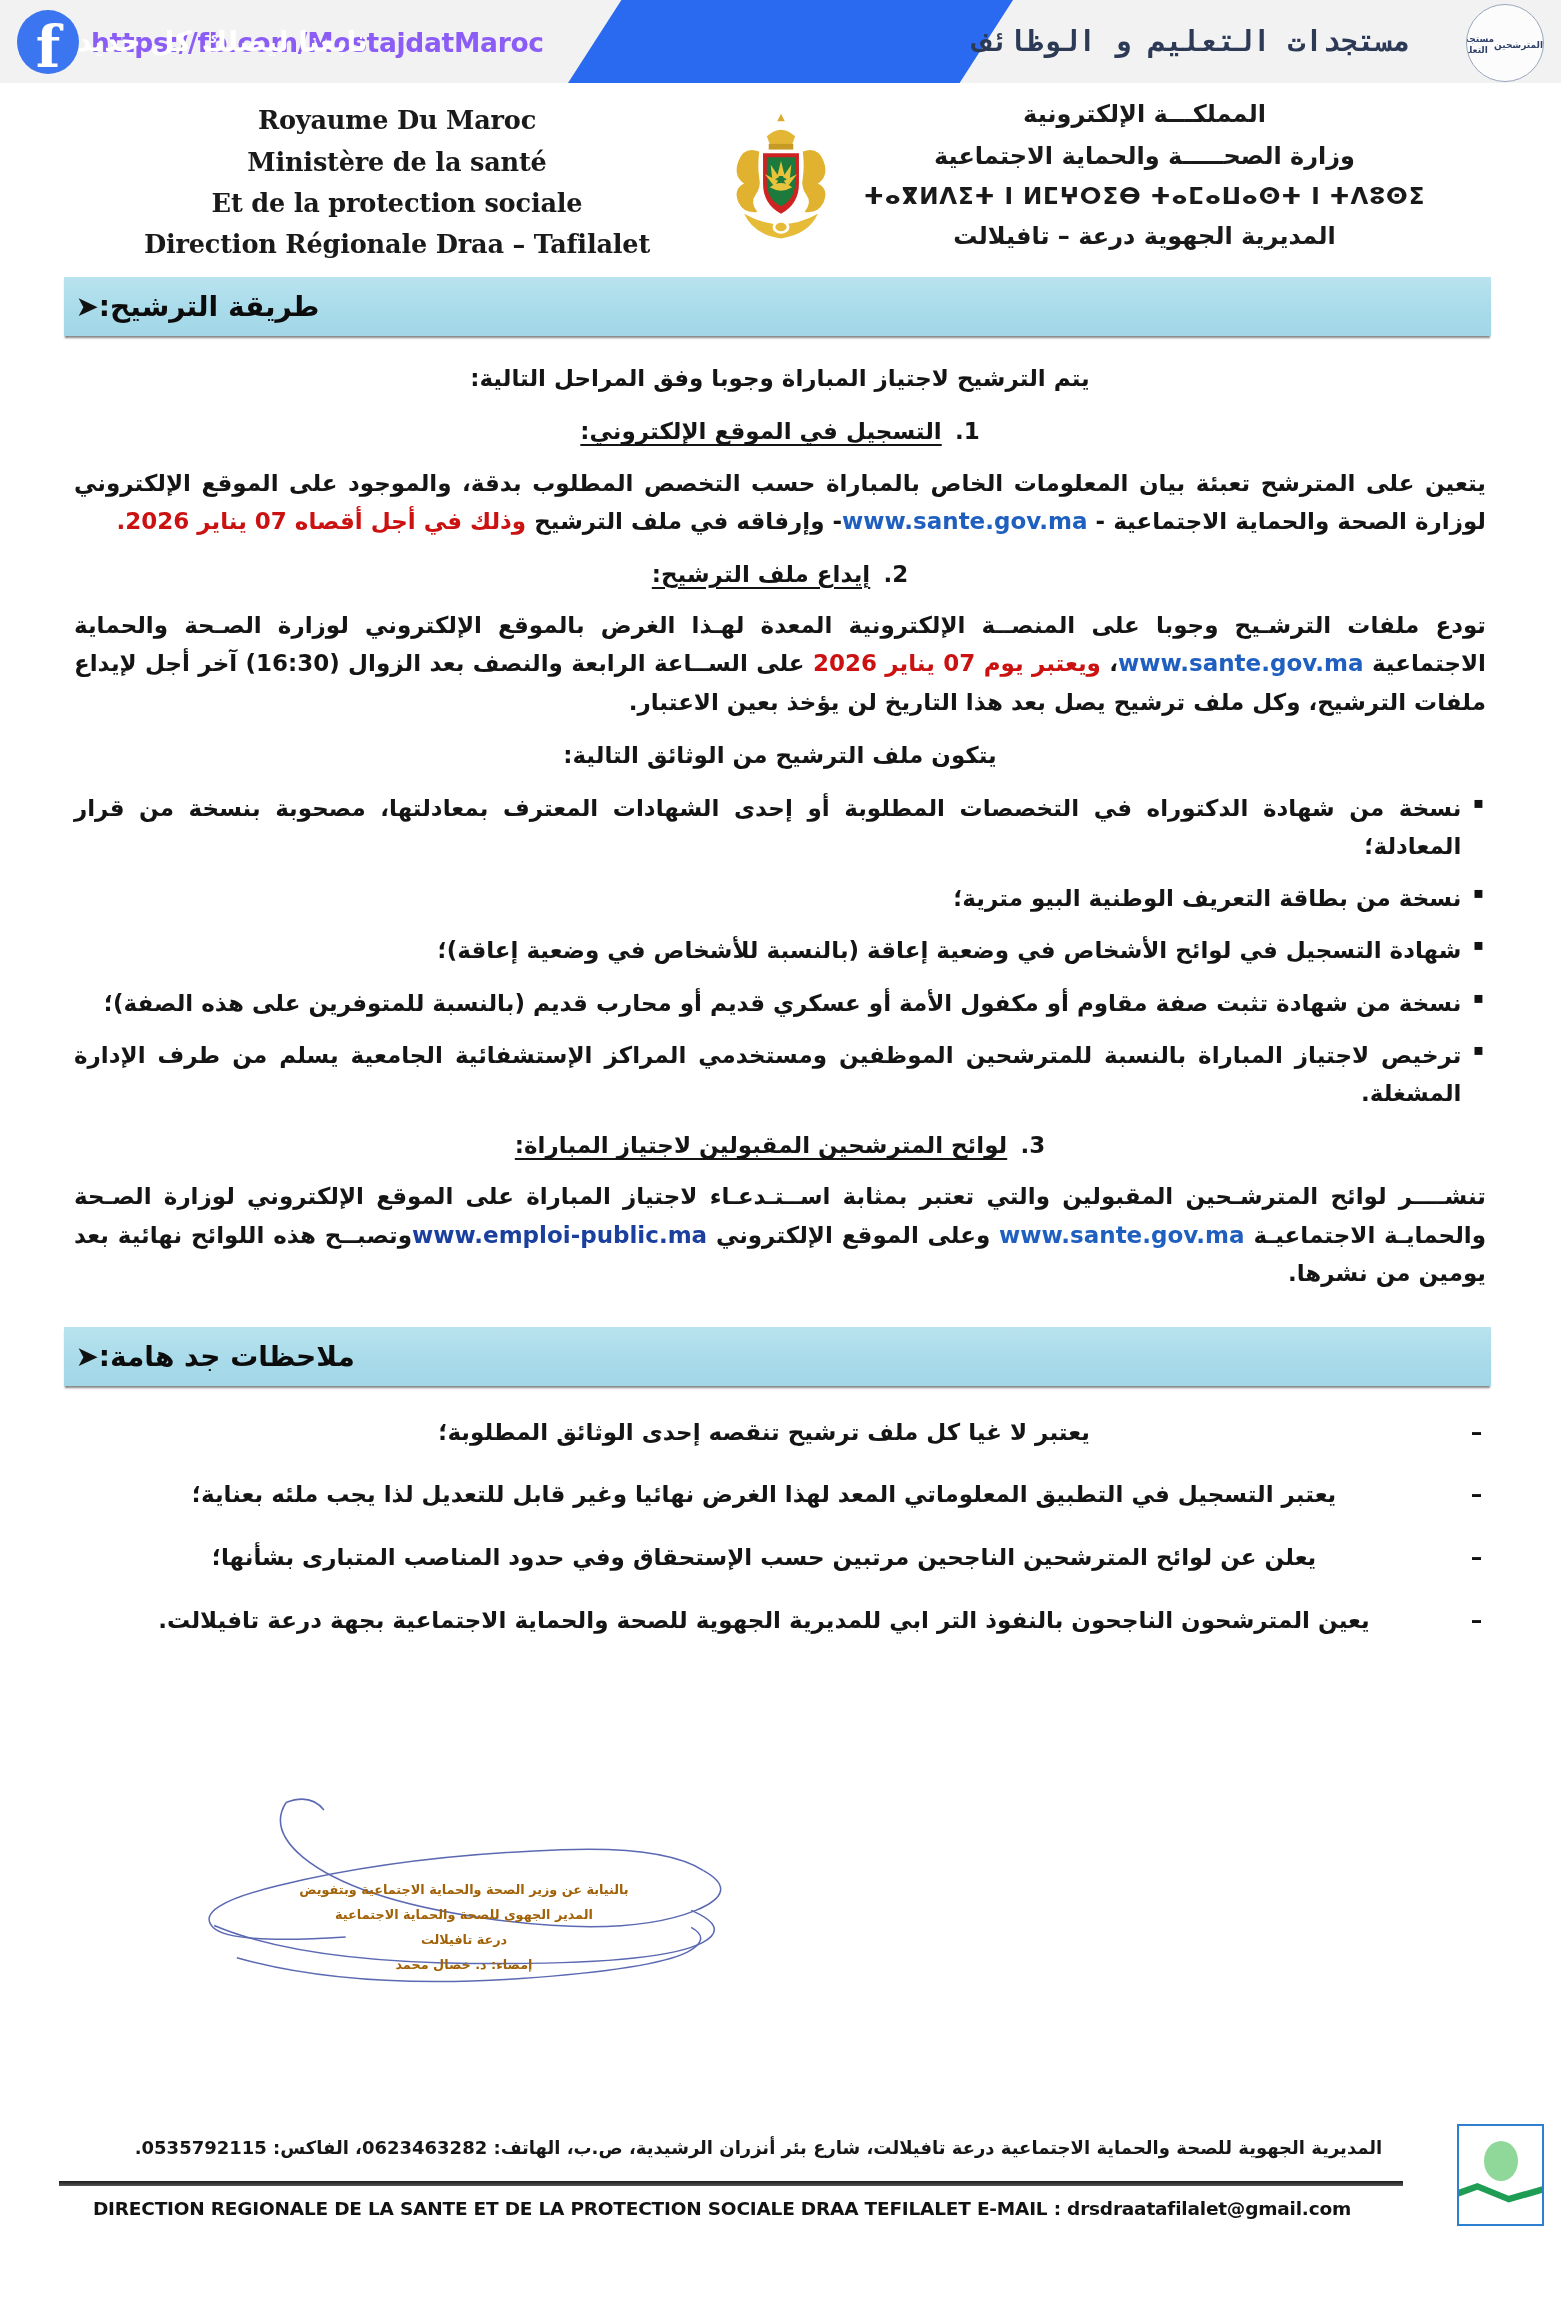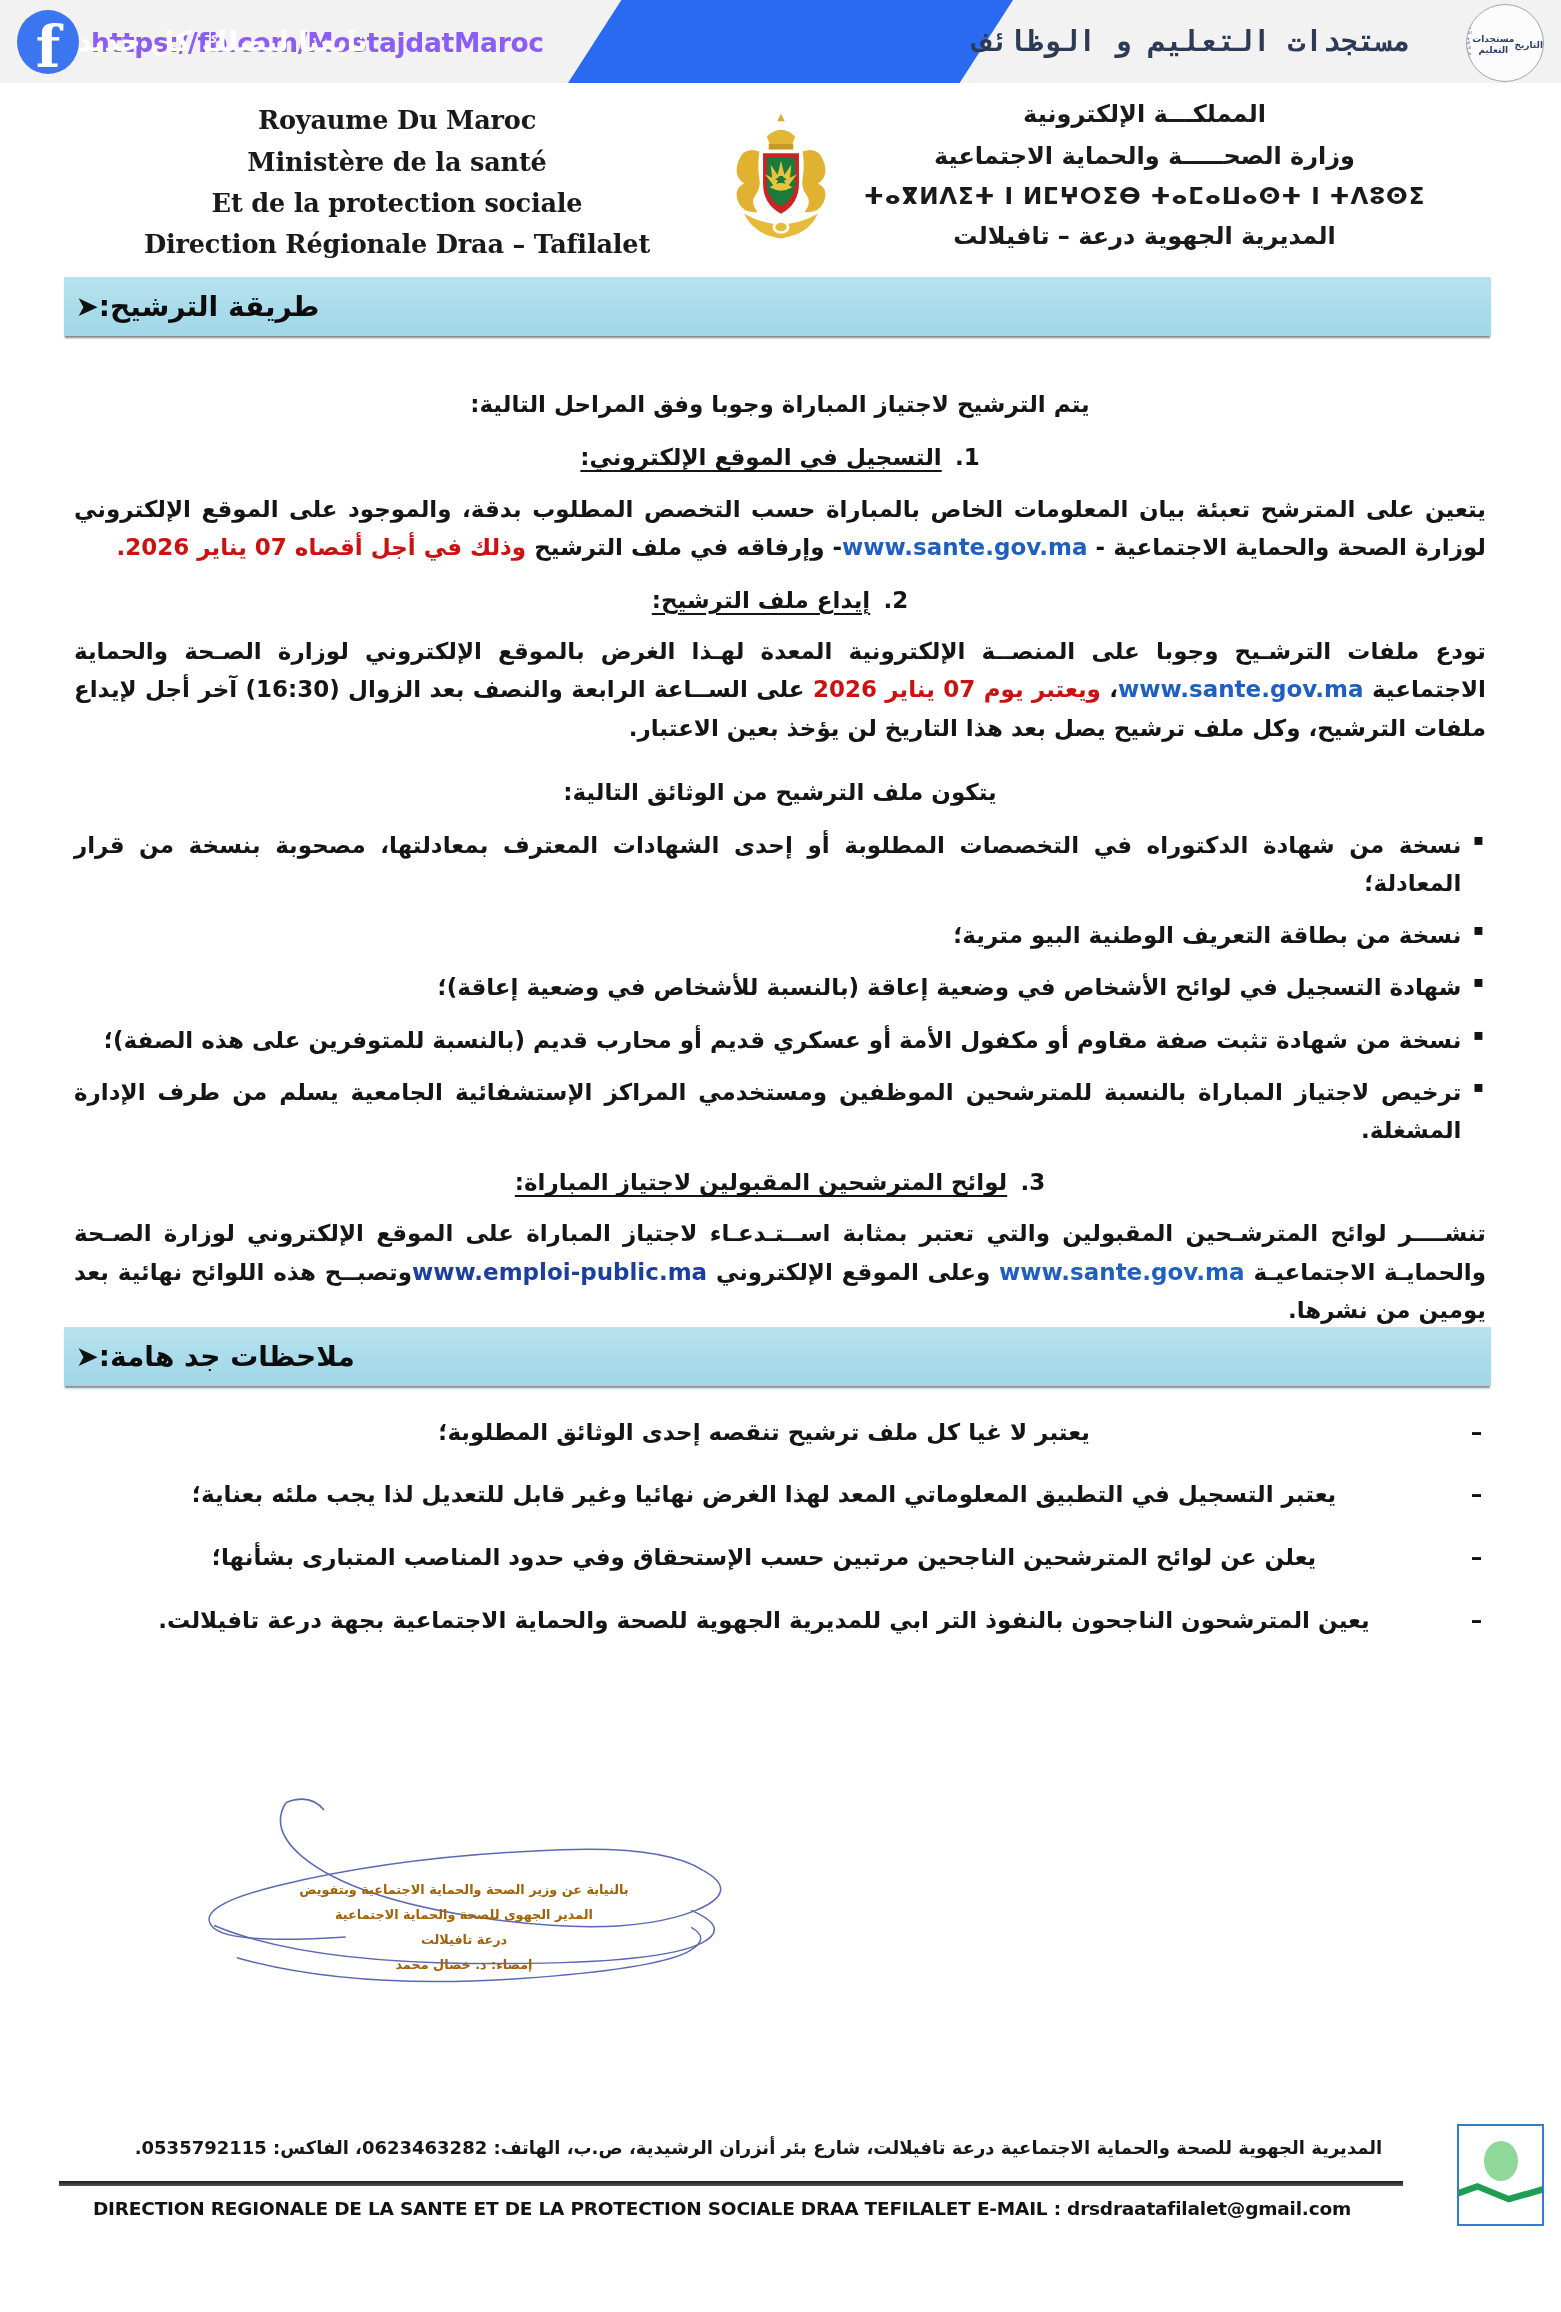--- a/index.html
+++ b/index.html
@@ -213,21 +213,21 @@
     color: #151515;
     font-size: 23px;
     line-height: 1.66;
     font-weight: bold;
   }
   .p {
     margin: 0 0 15px 0;
     text-align: justify;
     text-align-last: right;
   }
-  .p.center { text-align-last: center; margin-top: 26px; }
+  .p.center { text-align-last: center; }
 
   .numitem {
     margin: 5.7px 0 13.2px 0;
     text-align: center;
     font-weight: bold;
   }
   .numitem .num {
     display: inline-block;
     margin-left: 13.2px;
     font-family: "DejaVu Sans", sans-serif;
@@ -384,21 +384,21 @@
   <div class="promo-slant-text">تابعنا ليصلك كل جديد</div>
 
   <div class="promo-right-text">مستجدات التعليم و الوظائف</div>
 
   <div class="promo-badge">
     <div class="badge-crest"></div>
     <div class="badge-sub">المملكة المغربية
 وزارة التربية الوطنية
 والتعليم الأولي والرياضة</div>
     <div class="badge-line1">مستجدات التعليم</div>
-    <div class="badge-line2">التاريخ</div>
+    <div class="badge-line2">المترشحين</div>
   </div>
 </div>
 
 <div class="sheet">
 
   <div class="letterhead">
     <div class="lh-fr">
       <div>Royaume Du Maroc</div>
       <div>Ministère de la santé</div>
       <div>Et de la protection sociale</div>

